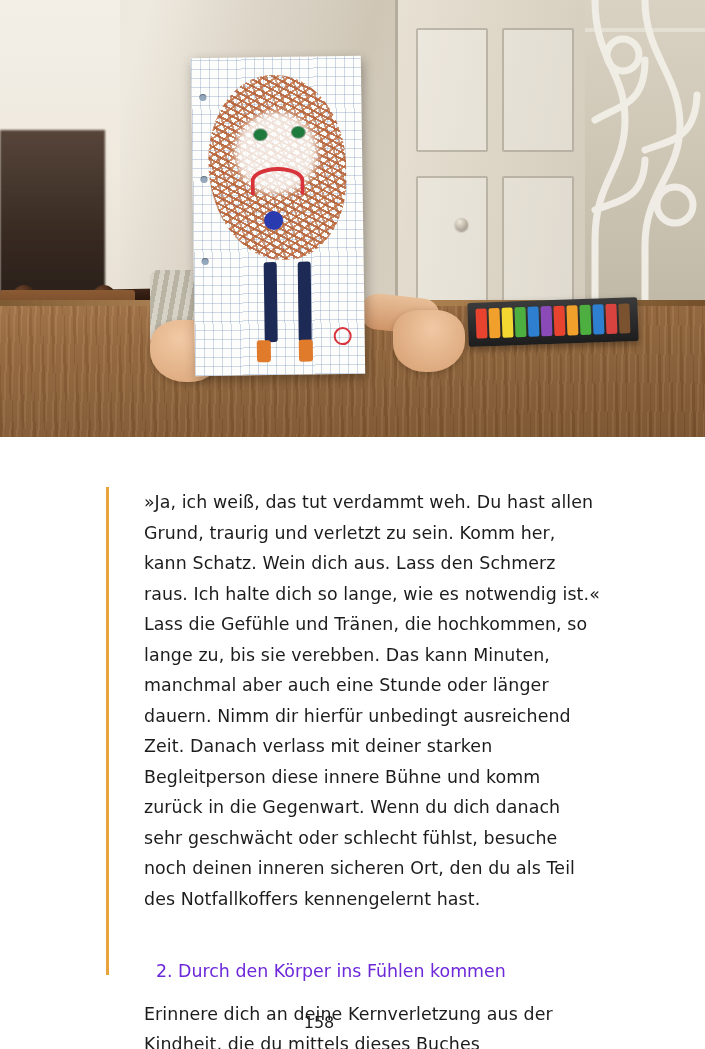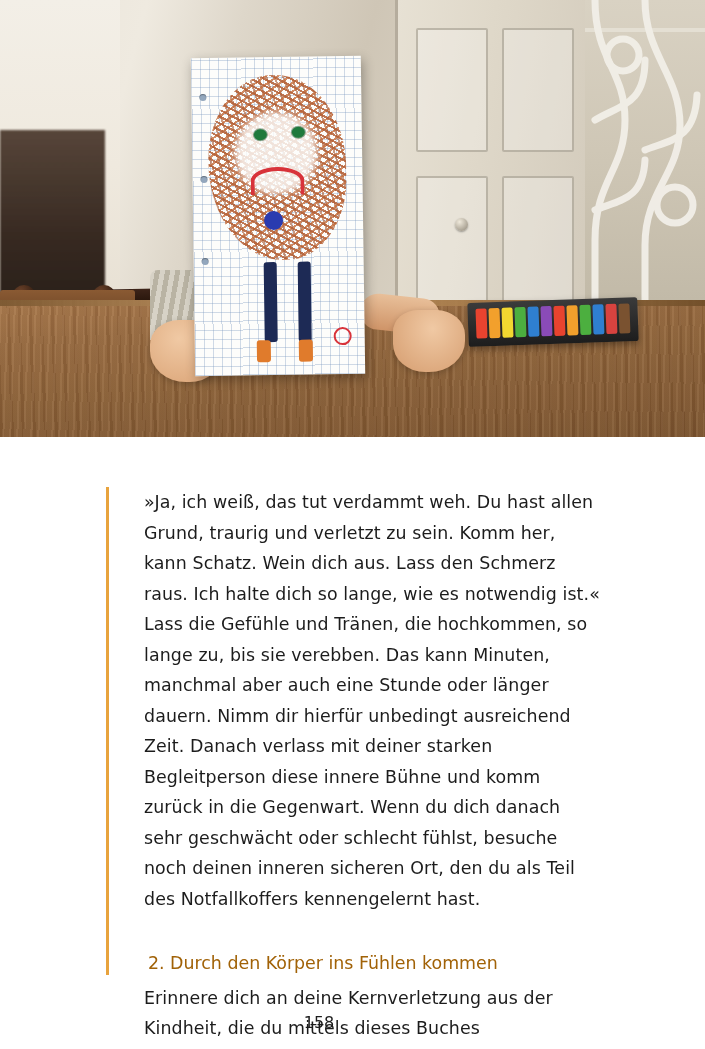--- a/index.html
+++ b/index.html
@@ -272,25 +272,25 @@
     font-size: 17.4px;
     line-height: 30.5px;
     color: #1c1c1c;
     letter-spacing: 0.1px;
     font-family: "DejaVu Sans", sans-serif;
     text-align: left;
     padding-left: 38px;
   }
   .para-gap { height: 30px; }
   .subhead {
-    margin: 4px;
+    margin: 12px;
     padding-left: 38px;
     font-size: 17.4px;
     line-height: 30.5px;
-    color: #a16207;
+    color: #6d28d9;
     font-family: "DejaVu Sans", sans-serif;
     font-weight: normal;
   }
   .page-number {
     position: absolute;
     left: 0;
     top: 1013px;
     width: 638px;
     text-align: center;
     font-size: 16px;

